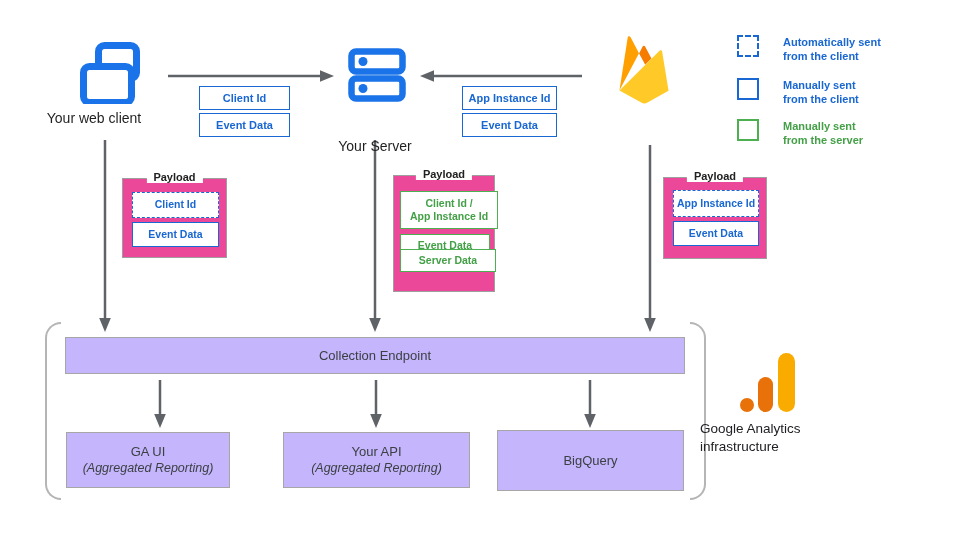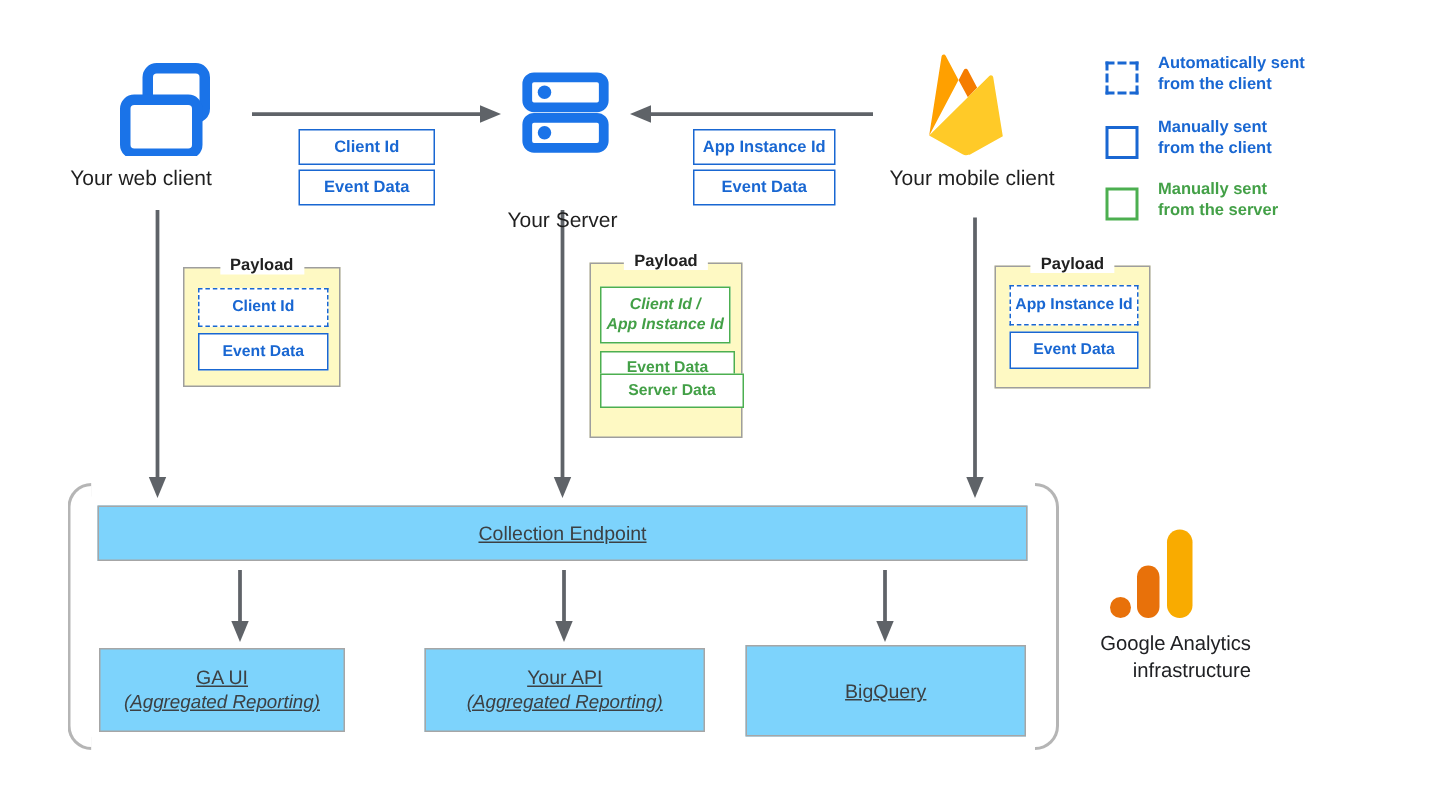--- a/index.html
+++ b/index.html
@@ -11,58 +11,58 @@
   .arrows { position:absolute; left:0; top:0; width:960px; height:540px; pointer-events:none; }
 
   .node-label { font-size:14px; color:#1f1f1f; text-align:center; }
 
   .tag {
     position:absolute; border:1.5px solid #1967d2; background:#fff; color:#1967d2;
     font-size:11px; font-weight:bold; display:flex; align-items:center; justify-content:center;
     text-align:center; box-sizing:border-box;
   }
 
-  .payload { position:absolute; border:1.5px solid #9e9e9e; background:#fef9c3; box-sizing:border-box; }
+  .payload { position:absolute; border:1.5px solid #9e9e9e; background:#ec4899; box-sizing:border-box; }
   .payload-title {
     position:absolute; top:-8px; left:50%; transform:translateX(-50%);
     background:#fff; padding:0 7px; font-size:11px; font-weight:bold; color:#212121; white-space:nowrap;
   }
   .field {
     position:absolute; display:flex; align-items:center; justify-content:center; text-align:center;
     font-size:10.5px; font-weight:bold; background:#fff; line-height:1.25; white-space:pre-line; box-sizing:border-box;
   }
   .f-dashed-blue { border:1.5px dashed #1967d2; color:#1967d2; }
   .f-solid-blue  { border:1.5px solid  #1967d2; color:#1967d2; }
   .f-solid-green { border:1.5px solid  #4caf50; color:#43a047; }
 
-  .legend-item { position:absolute; display:flex; gap:13px; align-items:flex-end; }
+  .legend-item { position:absolute; display:flex; gap:24px; align-items:flex-start; }
   .swatch { width:22px; height:22px; background:#fff; flex:none; box-sizing:border-box; }
   .sw-dashed-blue { border:2px dashed #1967d2; }
   .sw-solid-blue  { border:2px solid  #1967d2; }
   .sw-solid-green { border:2px solid  #4caf50; }
   .legend-text { font-size:11px; font-weight:bold; line-height:14px; white-space:pre-line; }
   .lt-blue  { color:#1967d2; }
   .lt-green { color:#43a047; }
 
   .gray-box {
-    position:absolute; border:1.5px solid #a6a6a6; background:#7dd3fc; box-sizing:border-box;
+    position:absolute; border:1.5px solid #a6a6a6; background:#c4b5fd; box-sizing:border-box;
     display:flex; flex-direction:column; align-items:center; justify-content:center;
-    color:#3c4043; text-align:center;text-decoration:underline;
+    color:#3c4043; text-align:center;
   }
   .box-name { font-size:13px; line-height:17px; }
   .box-sub  { font-size:12.5px; font-style:italic; line-height:17px; }
 
   .bracket { position:absolute; width:16px; height:178px; box-sizing:border-box; }
   .bracket-left  { border:2px solid #b5b5b5; border-right:none; border-radius:18px 0 0 18px; }
   .bracket-right { border:2px solid #b5b5b5; border-left:none;  border-radius:0 18px 18px 0; }
 
   .ga-dot  { position:absolute; left:740px; top:398px; width:14px; height:14px; border-radius:50%; background:#e8710a; }
   .ga-mid  { position:absolute; left:758px; top:377px; width:15px; height:35px; border-radius:8px; background:#e8710a; }
   .ga-tall { position:absolute; left:778px; top:353px; width:17px; height:59px; border-radius:8.5px; background:#f9ab00; }
-  .ga-caption { position:absolute; left:700px; top:420px; width:134px; text-align:right;
+  .ga-caption { position:absolute; left:700px; top:420px; width:134px; text-align:left;
     font-size:13.5px; line-height:18px; color:#202124; white-space:pre-line; }
 </style>
 </head>
 <body>
 
 <div class="canvas">
 
   <svg class="arrows" viewBox="0 0 960 540" stroke="#5f6368" fill="#5f6368" stroke-width="2.5">
     <g>
       <line x1="168" y1="76" x2="321" y2="76"></line>
@@ -110,21 +110,20 @@
     <circle cx="18" cy="15.5" r="4.5" fill="#1a73e8"></circle>
     <circle cx="18" cy="42.5" r="4.5" fill="#1a73e8"></circle>
   </svg>
   <div class="abs node-label" style="left:315px; top:110px; width:120px;margin-top:28px;">Your Server</div>
 
   <svg class="abs" style="left:617px; top:36px;" width="54" height="68" viewBox="0 0 256 351">
     <path fill="#FFA000" d="M1.253 280.732l1.605-3.131 99.353-188.518-44.15-83.475C54.392-1.283 45.074.474 43.87 8.188z"></path>
     <path fill="#F57C00" d="M134.417 148.974l32.039-32.812-32.039-61.007c-3.042-5.791-10.433-6.398-13.443-.59l-17.705 34.109-.53 1.744z"></path>
     <path fill="#FFCA28" d="M139.121 347.551l115.532-64.4-32.992-203.175c-1.033-6.35-8.854-8.922-13.459-4.319L1.253 280.732l114.87 64.293a24.333 24.333 0 0 0 23 .526z"></path>
   </svg>
-  <div class="abs node-label" style="left:583px; top:110px; width:130px;">Your mobile client</div>
 
   <div class="tag" style="left:199px; top:86px; width:91px; height:24px;">Client Id</div>
   <div class="tag" style="left:199px; top:113px; width:91px; height:24px;">Event Data</div>
 
   <div class="tag" style="left:462px; top:86px; width:95px; height:24px;">App Instance Id</div>
   <div class="tag" style="left:462px; top:113px; width:95px; height:24px;">Event Data</div>
 
   <div class="legend-item" style="left:737px; top:35px;">
     <span class="swatch sw-dashed-blue"></span>
     <span class="legend-text lt-blue">Automatically sent
@@ -142,21 +141,21 @@
   </div>
 
   <div class="payload" style="left:122px; top:178px; width:105px; height:80px;">
     <div class="payload-title">Payload</div>
     <div class="field f-dashed-blue" style="left:9px; top:13px; width:87px; height:26px;">Client Id</div>
     <div class="field f-solid-blue" style="left:9px; top:43px; width:87px; height:25px;">Event Data</div>
   </div>
 
   <div class="payload" style="left:393px; top:175px; width:102px; height:117px;">
     <div class="payload-title">Payload</div>
-    <div class="field f-solid-green" style="left:6px; top:15px; width:87px; height:38px;font-style:italic;">Client Id /
+    <div class="field f-solid-green" style="left:6px; top:15px; width:98px; height:38px;">Client Id /
 App Instance Id</div>
     <div class="field f-solid-green" style="left:6px; top:58px; width:90px; height:23px;">Event Data</div>
     <div class="field f-solid-green" style="left:6px; top:73px; width:96px; height:23px;">Server Data</div>
   </div>
 
   <div class="payload" style="left:663px; top:177px; width:104px; height:82px;">
     <div class="payload-title">Payload</div>
     <div class="field f-dashed-blue" style="left:9px; top:12px; width:86px; height:27px;">App Instance Id</div>
     <div class="field f-solid-blue" style="left:9px; top:43px; width:86px; height:25px;">Event Data</div>
   </div>

